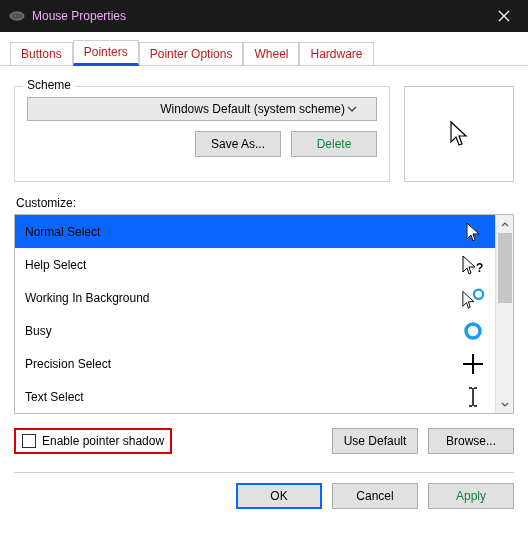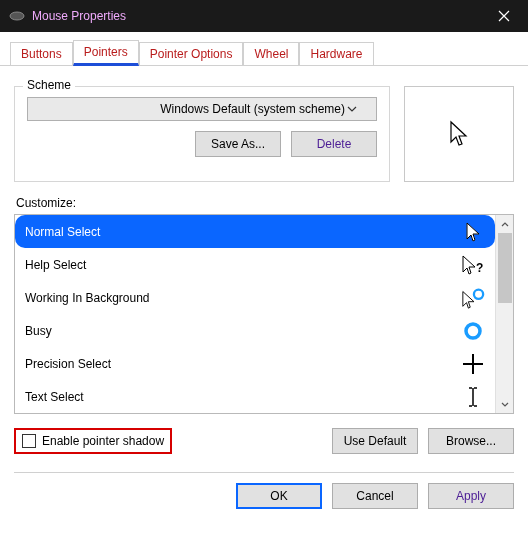--- a/index.html
+++ b/index.html
@@ -14,27 +14,27 @@
   .tab.active { border-bottom: 3px solid #1d4ed8; margin-bottom: -1px; z-index: 2; font-weight: 400; }
   .tab:not(.active) { background: #fff; }
   .panel { padding: 14px 14px 0 14px; }
   .top-row { display: flex; gap: 14px; }
   .scheme-group { border: 1px solid #d6d6d6; flex: 1; padding: 10px 12px 12px 12px; position: relative; margin-top: 6px; }
   .scheme-group .legend { position: absolute; top: -9px; left: 8px; background: #fff; padding: 0 4px; }
   .dropdown { width: 100%; height: 24px; border: 1px solid #b0b0b0; background: #e9e9e9; display: flex; align-items: center; padding: 0 17px; justify-content: flex-end; margin-bottom: 10px; }
   .dropdown .chev { width: 14px; display:flex; justify-content:center; }
   .btn-row { display: flex; gap: 10px; justify-content: flex-end; }
   .btn { height: 26px; min-width: 86px; border: 1px solid #adadad; background: #e1e1e1; display: flex; align-items: center; justify-content: center; padding: 0 10px; }
-  .btn.disabled { color: #4c1d95; background:#e1e1e1; }
+  .btn.disabled { color: #15803d; background:#e1e1e1; }
   .preview-box { width: 110px; height: 96px; border: 1px solid #c8c8c8; margin-top: 6px; display: flex; align-items: center; justify-content: center; background:#fff; }
   .customize-label { margin: 14px 0 4px 2px; }
   .listbox { border: 1px solid #b9b9b9; height: 200px; display: flex; }
   .list-items { flex: 1; overflow: hidden; }
   .list-row { height: 33px; display: flex; align-items: center; justify-content: space-between; padding: 0 10px; }
-  .list-row.selected { background: #0a66ff; color: #ffffff; border-radius: 10px; }
+  .list-row.selected { background: #0a66ff; color: #000000; }
   .list-row .row-icon { width: 24px; display:flex; justify-content:center; }
   .scrollbar { width: 18px; background: #f0f0f0; display: flex; flex-direction: column; align-items: center; border-left:1px solid #e0e0e0; }
   .scroll-btn { width: 100%; height: 18px; display:flex; align-items:center; justify-content:center; }
   .scroll-thumb { width: 14px; flex: none; height: 70px; background: #c6c6c6; margin-top: 0; }
   .scroll-track { flex:1; }
   .bottom-controls { display: flex; align-items: center; justify-content: space-between; margin-top: 14px; }
   .check-wrap { display: flex; align-items: center; gap: 6px; border: 2px solid #d60000; padding: 4px 6px; }
   .checkbox { width: 14px; height: 14px; border: 1px solid #333; background:#fff; }
   .right-btns { display: flex; gap: 10px; }
   .divider { border: none; border-top: 1px solid #d0d0d0; margin: 18px 0 10px 0; }

